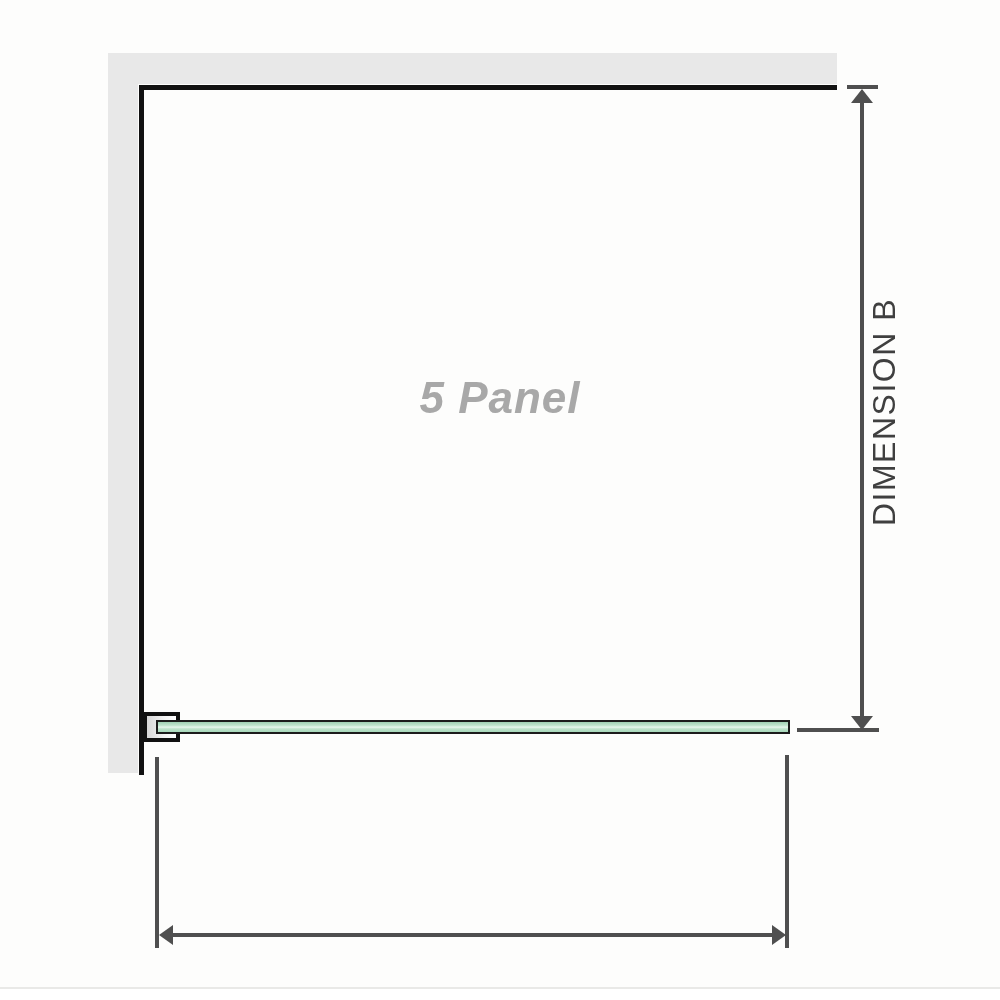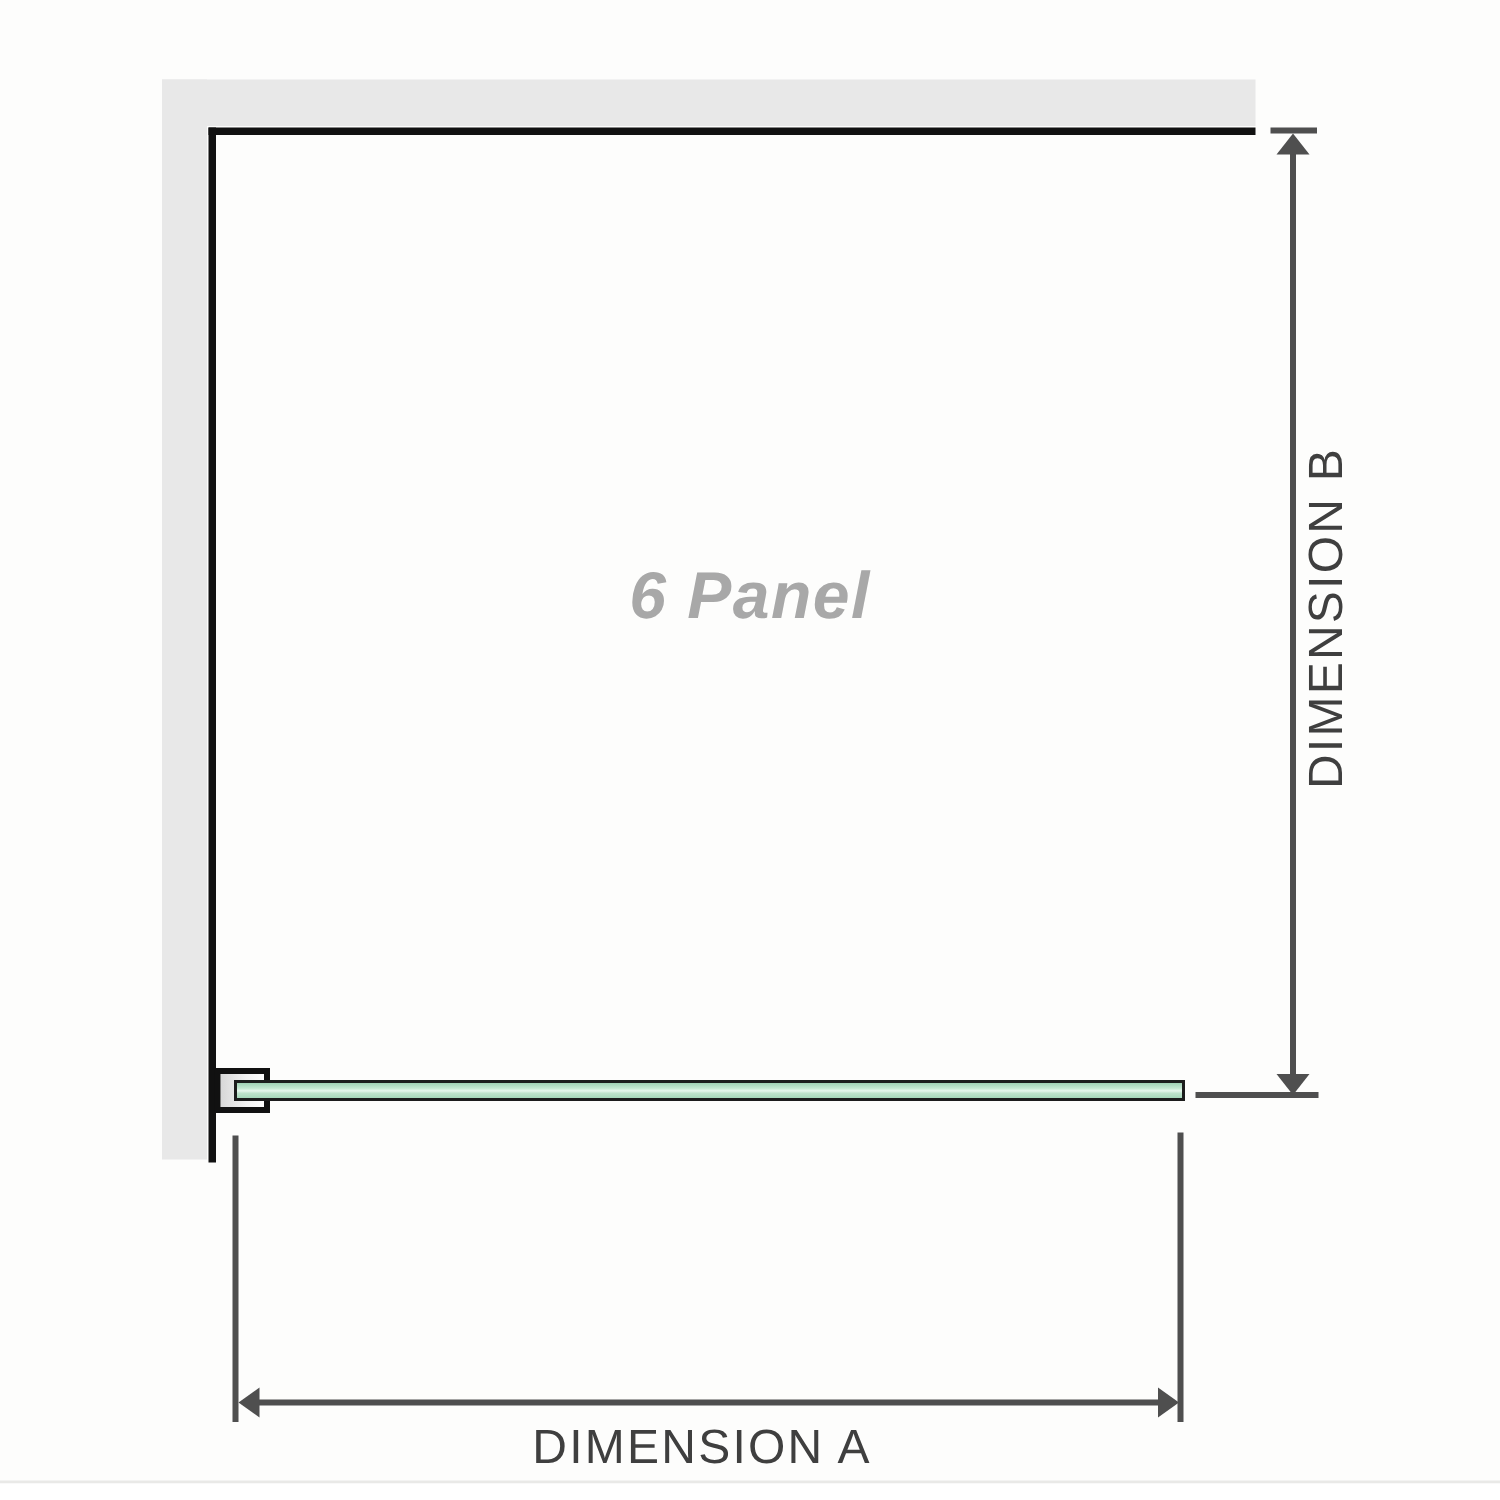--- a/index.html
+++ b/index.html
@@ -92,32 +92,31 @@
 
   <div class="abs wall-top"></div>
   <div class="abs wall-left"></div>
   <div class="abs inner-line-top"></div>
   <div class="abs inner-line-left"></div>
 
   <div class="abs bracket"></div>
 
   <div class="abs glass"></div>
 
-  <div class="abs panel-label">6 Panel</div>
+  <div class="abs panel-label">5 Panel</div>
 
   <div class="abs dim dimb-tick-top"></div>
   <div class="abs dim dimb-tick-bottom"></div>
   <div class="abs dim dimb-line"></div>
   <div class="abs arrow dimb-arrow-up"></div>
   <div class="abs arrow dimb-arrow-down"></div>
   <div class="abs dimb-label">DIMENSION B</div>
 
   <div class="abs dim ext-left"></div>
   <div class="abs dim ext-right"></div>
   <div class="abs dim dima-line"></div>
   <div class="abs arrow dima-arrow-left"></div>
   <div class="abs arrow dima-arrow-right"></div>
-  <div class="abs dima-label">DIMENSION A</div>
 
   <div class="abs bottom-strip"></div>
   <div class="abs below-strip"></div>
 
 </div>
 
 </body></html>

